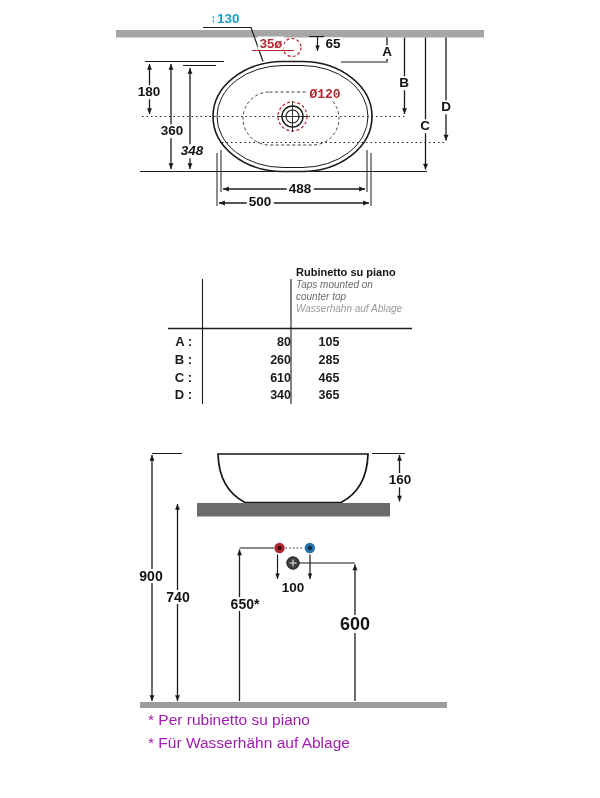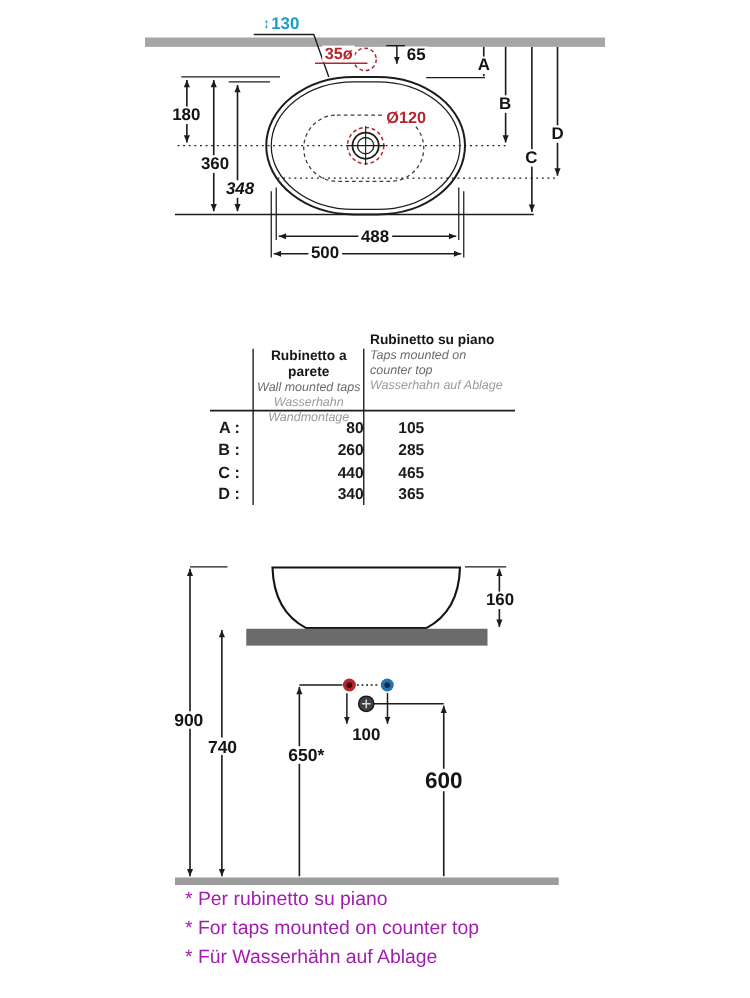--- a/index.html
+++ b/index.html
@@ -121,68 +121,61 @@
       <line x1="289.5" y1="563" x2="296.5" y2="563" stroke="#d8d8d8" stroke-width="1.2"></line>
     </g>
   </svg>
 
   <span class="lbl blue" style="left:225px;top:19px;"><span class="updown">↕</span><span>130</span></span>
   <span class="lbl red" style="left:271px;top:43px;font-size:13px;">35ø</span>
   <span class="lbl" style="left:333px;top:44px;">65</span>
   <span class="lbl" style="left:149px;top:92px;">180</span>
   <span class="lbl" style="left:172px;top:131px;">360</span>
   <span class="lbl" style="left:192px;top:151px;font-style:italic;">348</span>
-  <span class="lbl red" style="left:325px;top:94px;font-size:13px;">Ø120</span>
+  <span class="lbl red" style="left:325px;top:94px;font-size:13px;font-family:Liberation Mono, monospace;">Ø120</span>
   <span class="lbl" style="left:300px;top:189px;">488</span>
   <span class="lbl" style="left:260px;top:202px;">500</span>
   <span class="lbl" style="left:387px;top:52px;">A</span>
   <span class="lbl" style="left:404px;top:83px;">B</span>
   <span class="lbl" style="left:425px;top:126px;">C</span>
   <span class="lbl" style="left:446px;top:107px;">D</span>
 
-  <div class="thead" style="left:203px;top:279px;width:88px;">
-    <span class="t1">Rubinetto a parete</span>
-    <span class="t2">Wall mounted taps</span>
-    <span class="t3">Wasserhahn</span>
-    <span class="t3">Wandmontage</span>
-  </div>
   <div class="thead" style="left:296px;top:266px;width:132px;text-align:left;">
     <span class="t1">Rubinetto su piano</span>
     <span class="t2">Taps mounted on</span>
     <span class="t2">counter top</span>
     <span class="t3">Wasserhahn auf Ablage</span>
   </div>
 
   <div class="trow" style="top:333px;">
     <span class="c-lbl">A :</span>
     <span class="c-wall">80</span>
     <span class="c-counter">105</span>
   </div>
   <div class="trow" style="top:351px;">
     <span class="c-lbl">B :</span>
     <span class="c-wall">260</span>
     <span class="c-counter">285</span>
   </div>
   <div class="trow" style="top:368.5px;">
     <span class="c-lbl">C :</span>
-    <span class="c-wall">440</span>
+    <span class="c-wall">610</span>
     <span class="c-counter">465</span>
   </div>
   <div class="trow" style="top:386px;">
     <span class="c-lbl">D :</span>
     <span class="c-wall">340</span>
     <span class="c-counter">365</span>
   </div>
 
   <span class="lbl" style="left:400px;top:480px;">160</span>
   <span class="lbl" style="left:151px;top:529px;font-size:14px;margin-top:47px;">900</span>
   <span class="lbl" style="left:178px;top:597px;font-size:14px;">740</span>
   <span class="lbl" style="left:245px;top:604px;font-size:14px;">650*</span>
   <span class="lbl" style="left:293px;top:588px;">100</span>
   <span class="lbl" style="left:355px;top:624px;font-size:18px;">600</span>
 
   <div class="foot">
     <div>* Per rubinetto su piano</div>
-    <div>* For taps mounted on counter top</div>
     <div>* Für Wasserhähn auf Ablage</div>
   </div>
 
 </div>
 
 </body></html>

